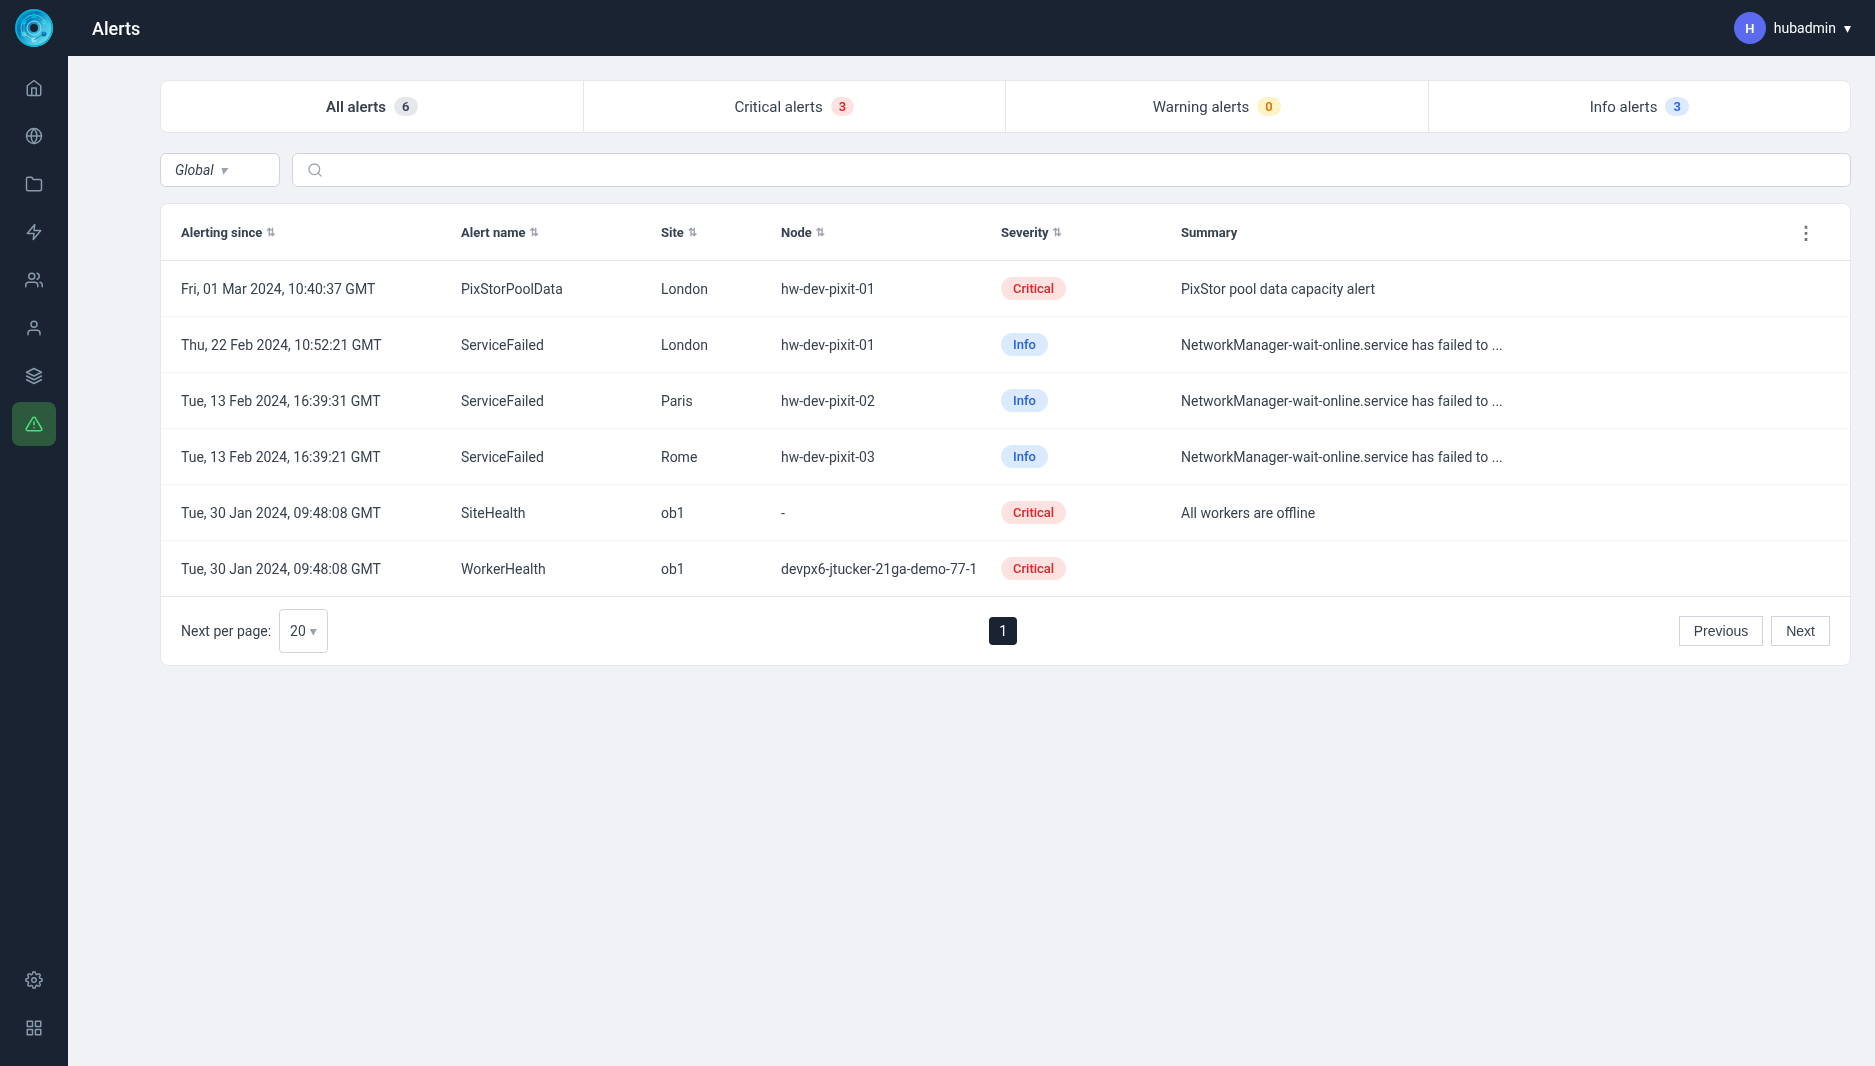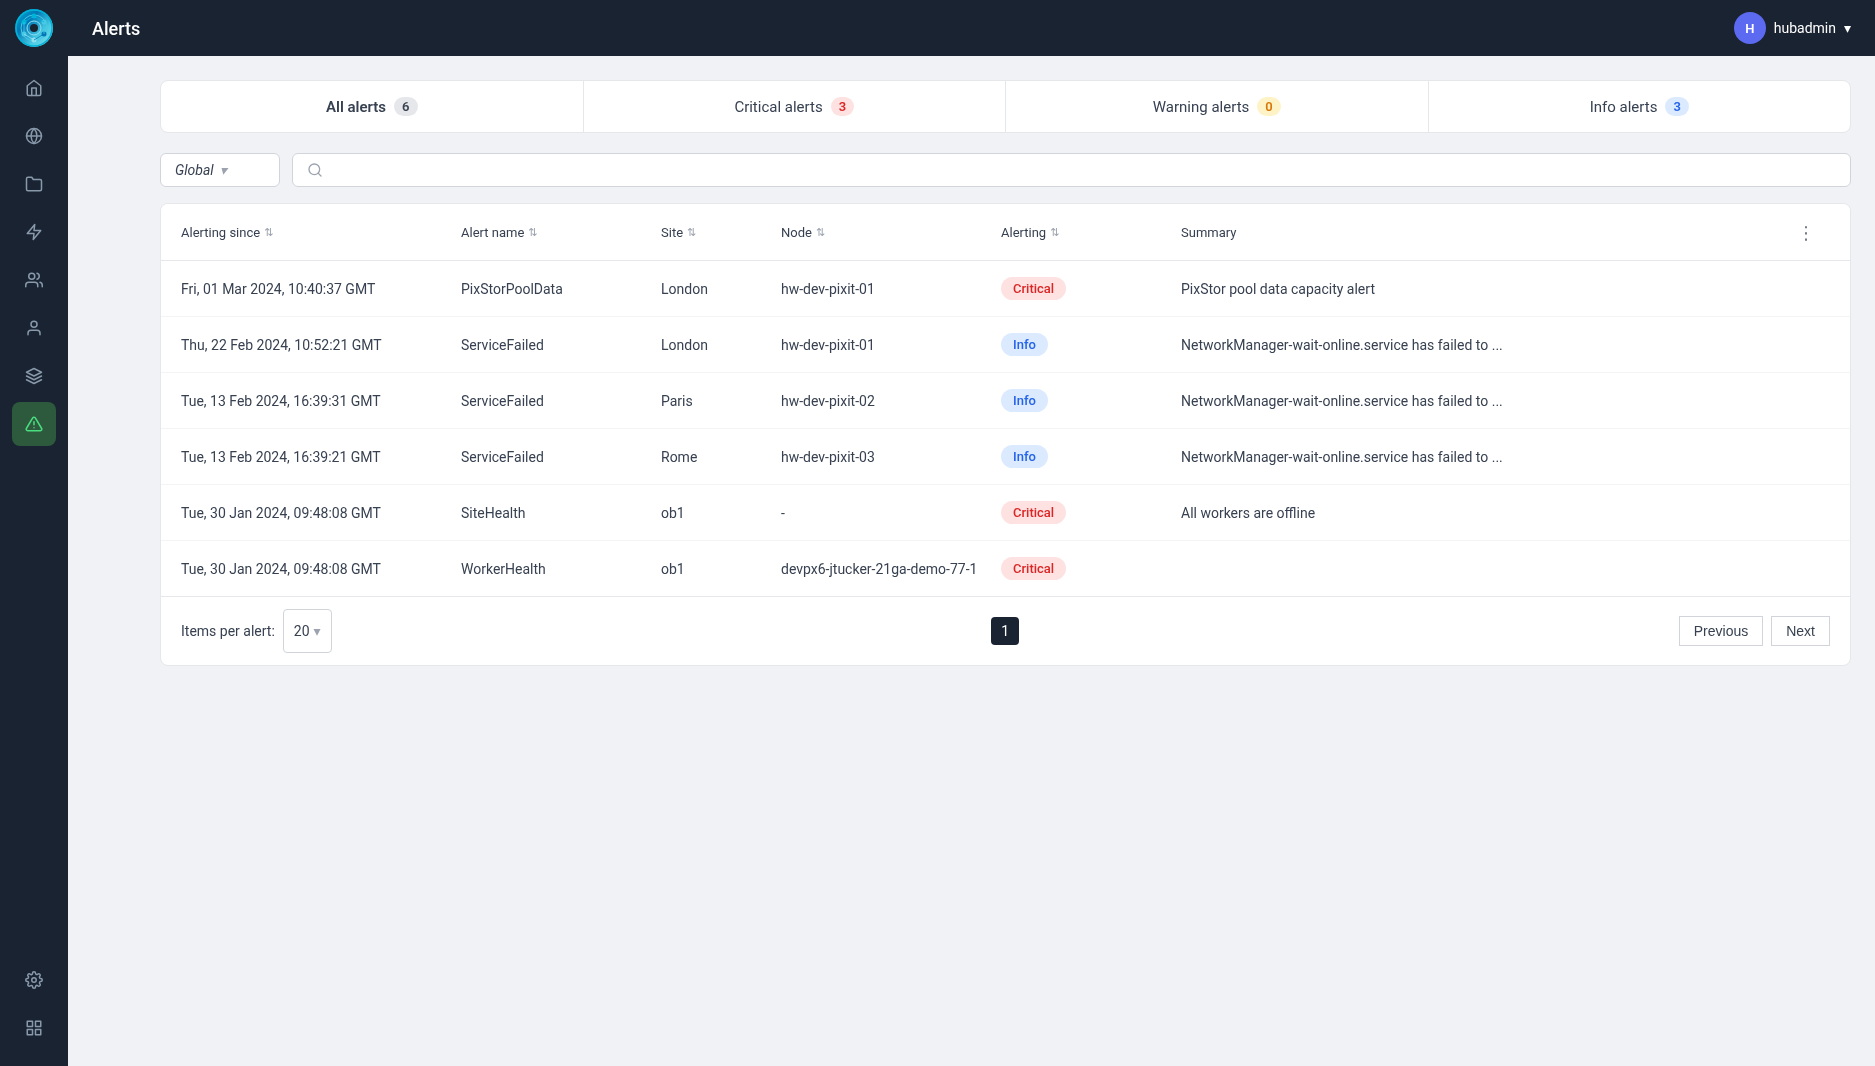--- a/index.html
+++ b/index.html
@@ -198,21 +198,21 @@
     }
     .table-header {
       display: grid;
       grid-template-columns: 280px 200px 120px 220px 180px 1fr 40px;
       padding: 12px 20px;
       border-bottom: 1px solid #e5e7eb;
       background: white;
     }
     .th {
       font-size: 13px;
-      font-weight: 400;
+      font-weight: 700;
       color: #374151;
       display: flex;
       align-items: center;
       gap: 4px;
     }
     .sort-icon { color: #9ca3af; font-size: 11px; }
     .table-row {
       display: grid;
       grid-template-columns: 280px 200px 120px 220px 180px 1fr 40px;
       padding: 16px 20px;
@@ -475,21 +475,21 @@
       </div>
       <div class="th">
         <span>Site</span>
         <span class="sort-icon">⇅</span>
       </div>
       <div class="th">
         <span>Node</span>
         <span class="sort-icon">⇅</span>
       </div>
       <div class="th">
-        <span>Alerting</span>
+        <span>Severity</span>
         <span class="sort-icon">⇅</span>
       </div>
       <div class="th">
         <span>Summary</span>
       </div>
       <div class="th">
         <div class="more-btn">⋮</div>
       </div>
     </div>
 
@@ -556,21 +556,21 @@
       <div class="td">devpx6-jtucker-21ga-demo-77-1</div>
       <div class="td">
         <span class="severity-badge severity-critical">Critical</span>
       </div>
       <div class="td"></div>
     </div>
       </div>
 
     <div class="pagination-row">
       <div class="items-per-page">
-        <span>Items per alert:</span>
+        <span>Next per page:</span>
         <div class="per-page-select">
           <span>20</span>
           <span style="color:#9ca3af;">▾</span>
         </div>
       </div>
       <div class="page-numbers">
         <div class="page-num active">1</div>
       </div>
       <div class="pagination-btns">
         <button class="page-btn">Previous</button>

